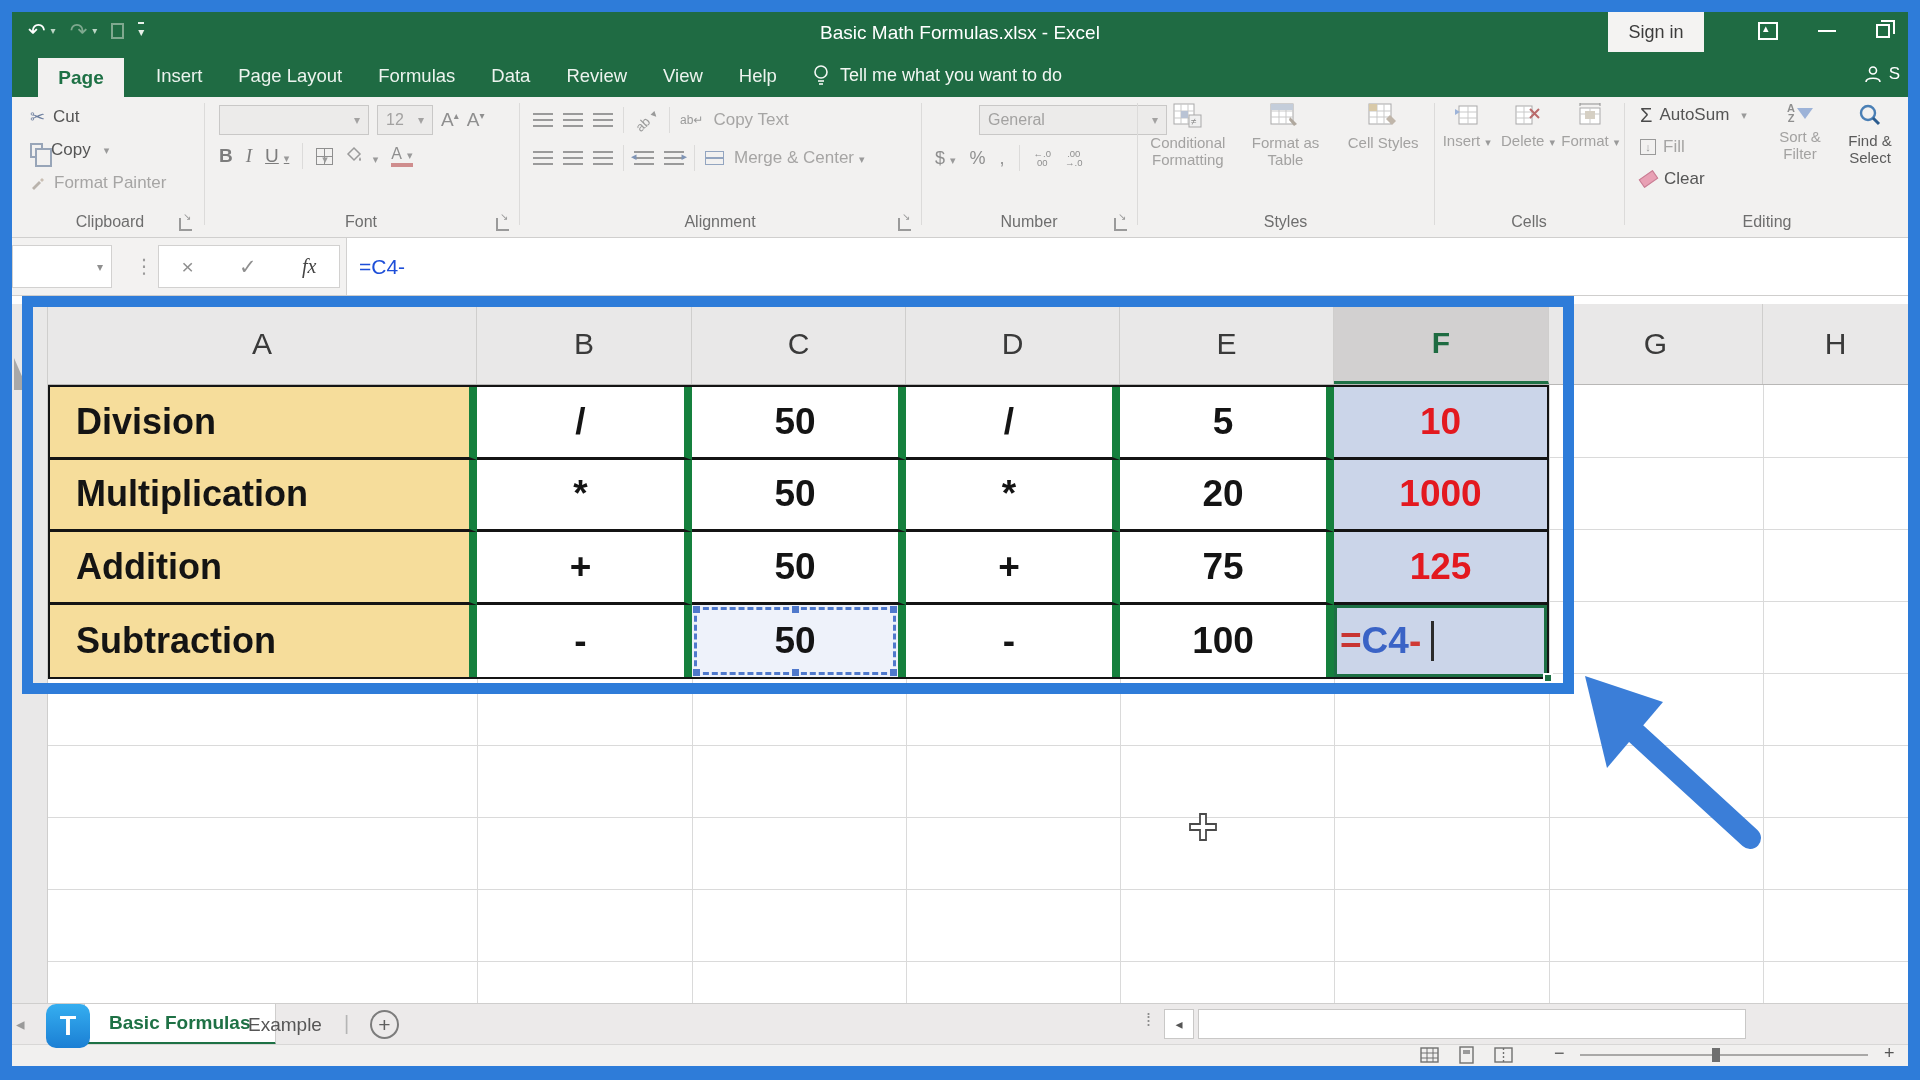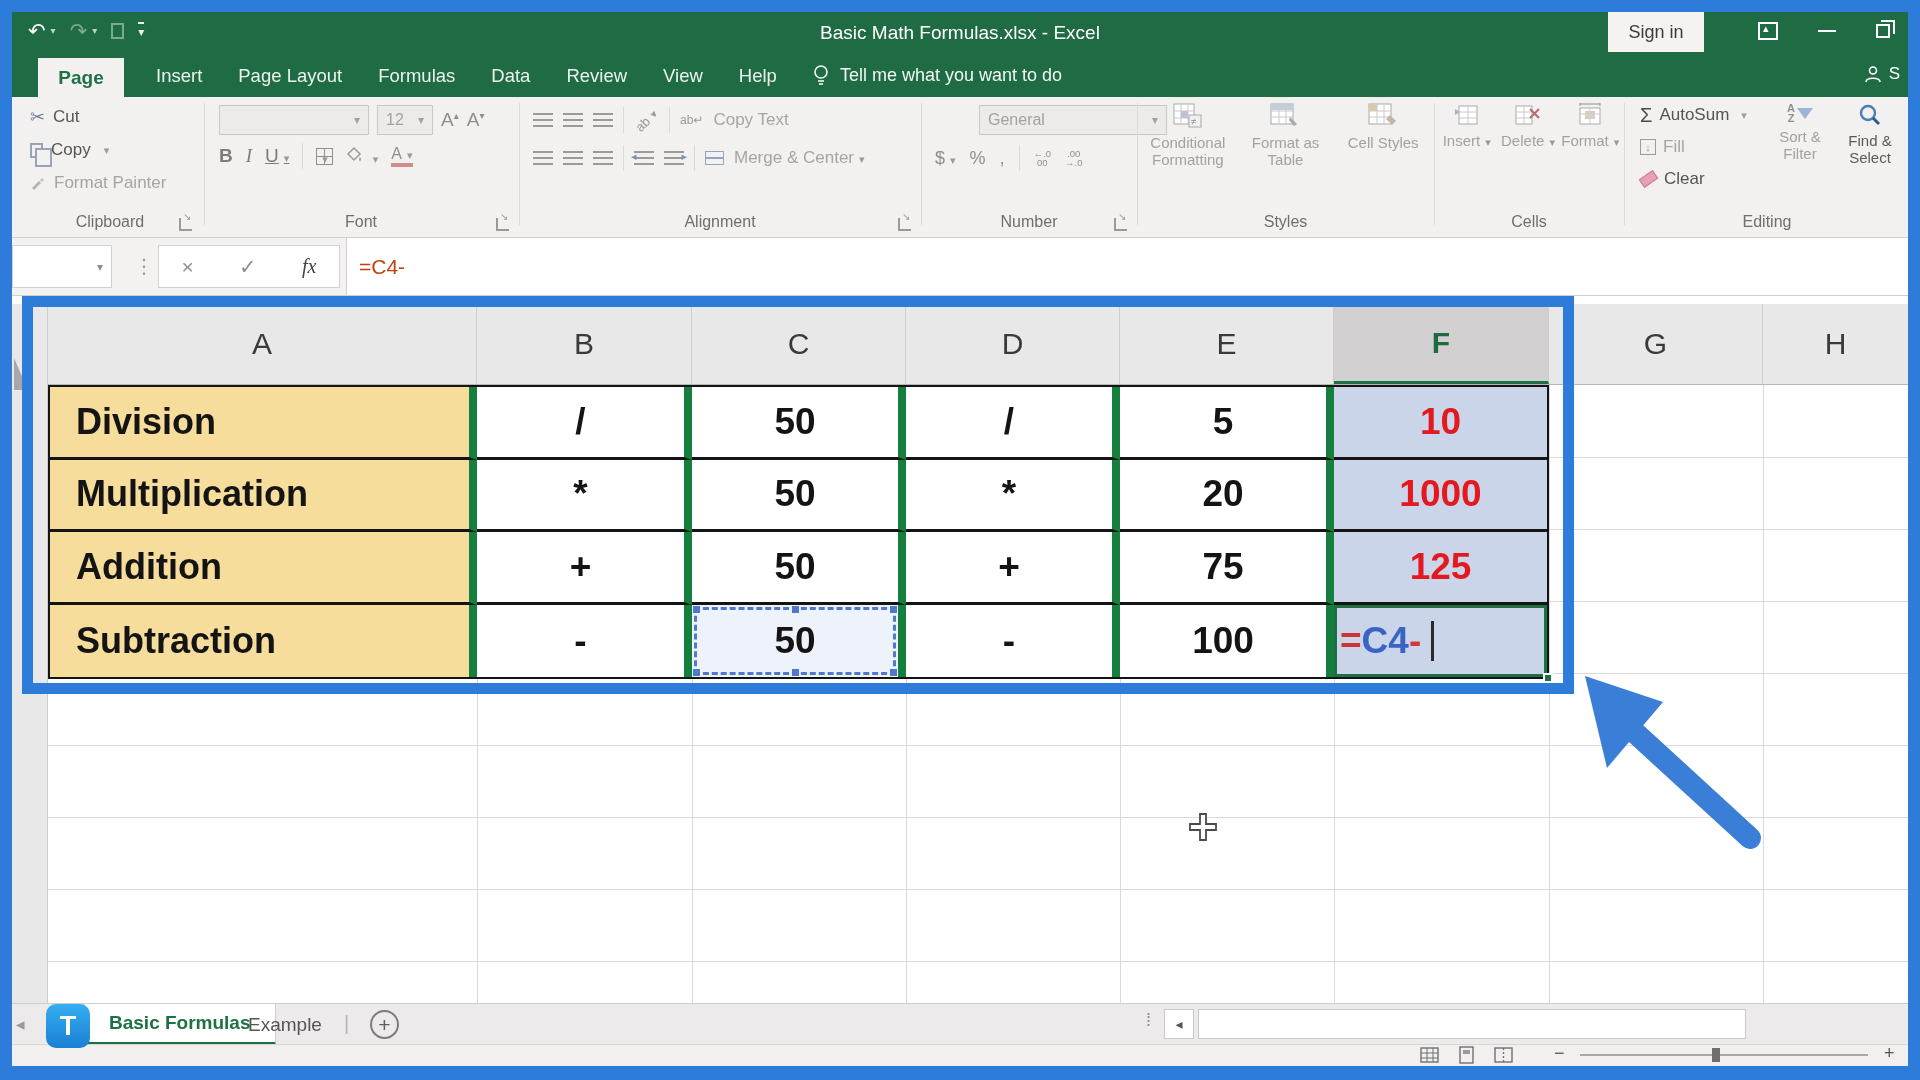--- a/index.html
+++ b/index.html
@@ -107,21 +107,21 @@
   
   .fbar { position:absolute; left:12px; top:238px; right:12px; height:58px; background:#f3f2f1; border-bottom:1px solid #cfcecd; }
   .namebox { position:absolute; left:0; top:7px; width:100px; height:43px; background:#fff; border:1px solid #d2d1d0;
              display:flex; align-items:center; justify-content:flex-end; padding-right:8px; color:#8f8f8f; font-size:12px; }
   .fdots { position:absolute; left:122px; top:16px; color:#9b9b9b; font-size:20px; }
   .fxbox { position:absolute; left:146px; top:7px; width:182px; height:43px; background:#fff; border:1px solid #d2d1d0;
            display:flex; align-items:center; justify-content:space-around; }
   .fx-cancel, .fx-enter { font-size:21px; color:#8f8f8f; }
   .fx-fx { font-size:20px; font-style:italic; font-family:"Liberation Serif", serif; color:#444; }
   .finput { position:absolute; left:334px; top:0; right:0; height:57px; background:#fff; border-left:1px solid #d2d1d0;
-            display:flex; align-items:center; padding-left:12px; font-size:21px; color:#c2410c; }
+            display:flex; align-items:center; padding-left:12px; font-size:21px; color:#1d4ed8; }
 
   
   .sheet { position:absolute; left:12px; top:296px; right:12px; height:707px; background:#fff; overflow:hidden; }
   .rowhdr { position:absolute; left:0; top:8px; width:36px; height:699px; background:#e9e8e8; border-right:1px solid #cfcecd; }
   .rowhdr .wedge { position:absolute; left:2px; top:54px; width:14px; height:32px; background:#a8a8a8;
                    clip-path:polygon(0 0, 100% 100%, 0 100%); }
   .colhdrs { position:absolute; left:36px; top:8px; height:81px; display:flex; border-bottom:1px solid #b8b7b6; }
   .chdr { height:100%; background:#e9e8e8; border-right:1px solid #cfcecd; display:flex; align-items:center; justify-content:center;
           font-size:30px; color:#3a3a3a; }
   .chdr.sel { background:#d2d0d0; color:#1e6b41; font-weight:600; border-bottom:3px solid #1e7145; }

